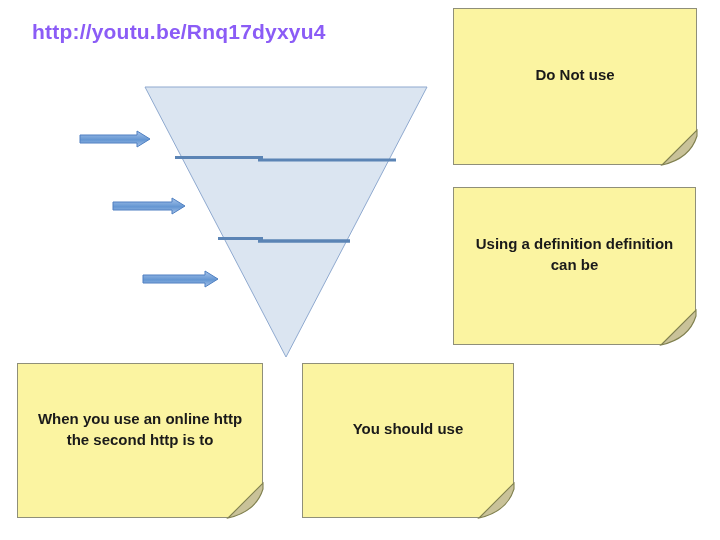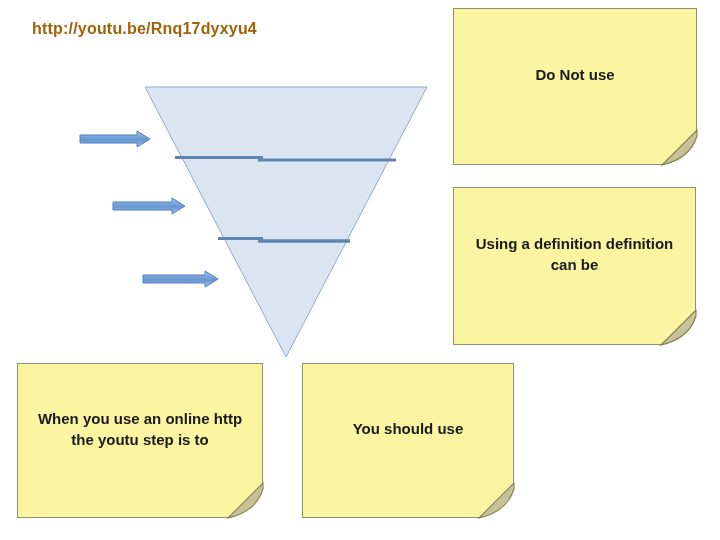--- a/index.html
+++ b/index.html
@@ -2,21 +2,21 @@
 <html><head>
 <meta charset="utf-8">
 <style>
   html,body{margin:0;padding:0;background:#fff;}
   .slide{
     position:relative;width:720px;height:540px;background:#ffffff;overflow:hidden;
     font-family:"Liberation Sans", sans-serif;
   }
   .url-text{
     position:absolute;left:32px;top:20px;
-    font-size:16px;font-weight:bold;color:#a16207;letter-spacing:0.2px;
+    font-size:21px;font-weight:bold;color:#8b5cf6;letter-spacing:0.2px;
     white-space:nowrap;
   }
   .funnel-layer{position:absolute;left:0;top:0;width:720px;height:540px;}
   .note{position:absolute;}
   .note-face{
     position:absolute;inset:0;
     background:#FBF4A1;border:1px solid #8F8F79;
     clip-path:polygon(0 0,100% 0,100% calc(100% - 34px),calc(100% - 34px) 100%,0 100%);
   }
   .note-inner{
@@ -75,21 +75,21 @@
     </div>
     <svg class="fold" viewBox="0 0 38 38">
       <path d="M2,37 L37,2 L37,8 C32,24 20,33 2,37 Z" fill="#C9C299" stroke="#80804F" stroke-width="1.1"></path>
     </svg>
   </div>
 
   <div class="note" style="left:17px;top:363px;width:246px;height:155px;">
     <div class="note-face"></div>
     <div class="note-inner">
       <div>When you use an online http</div>
-      <div>the youtu step is to</div>
+      <div>the second http is to</div>
     </div>
     <svg class="fold" viewBox="0 0 38 38">
       <path d="M2,37 L37,2 L37,8 C32,24 20,33 2,37 Z" fill="#C9C299" stroke="#80804F" stroke-width="1.1"></path>
     </svg>
   </div>
 
   <div class="note" style="left:302px;top:363px;width:212px;height:155px;">
     <div class="note-face"></div>
     <div class="note-inner">
       <div>You should use</div>

